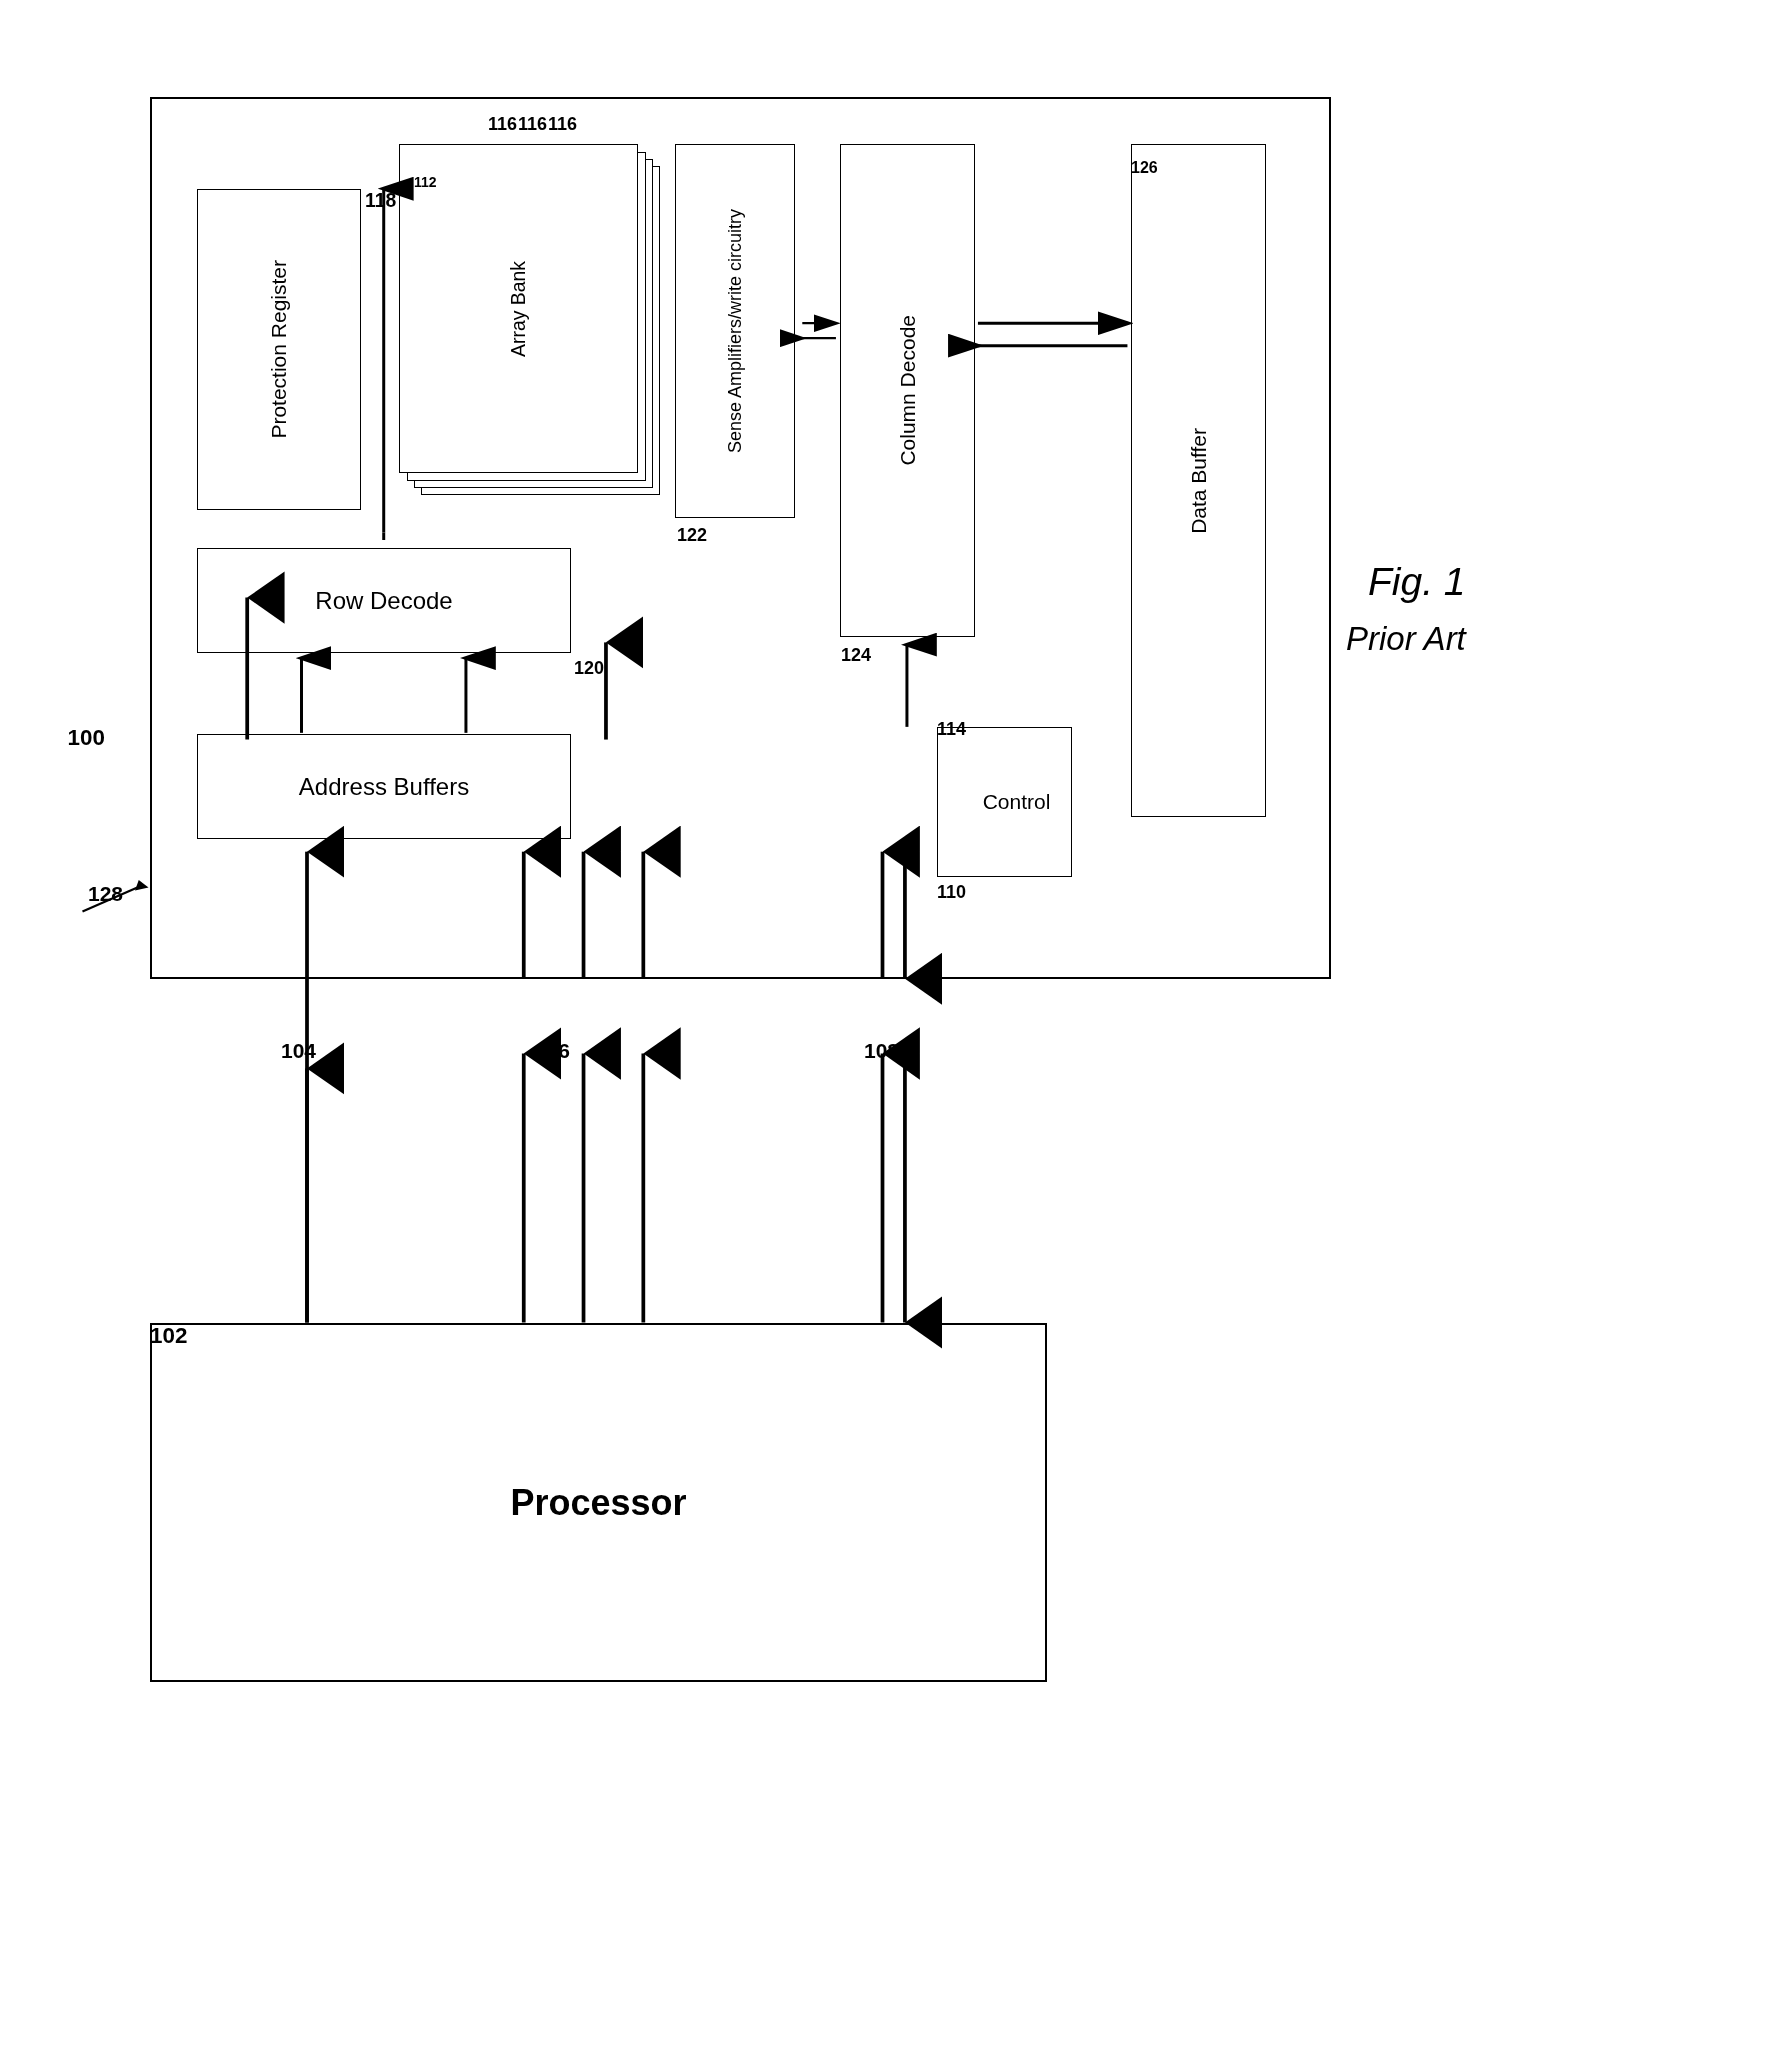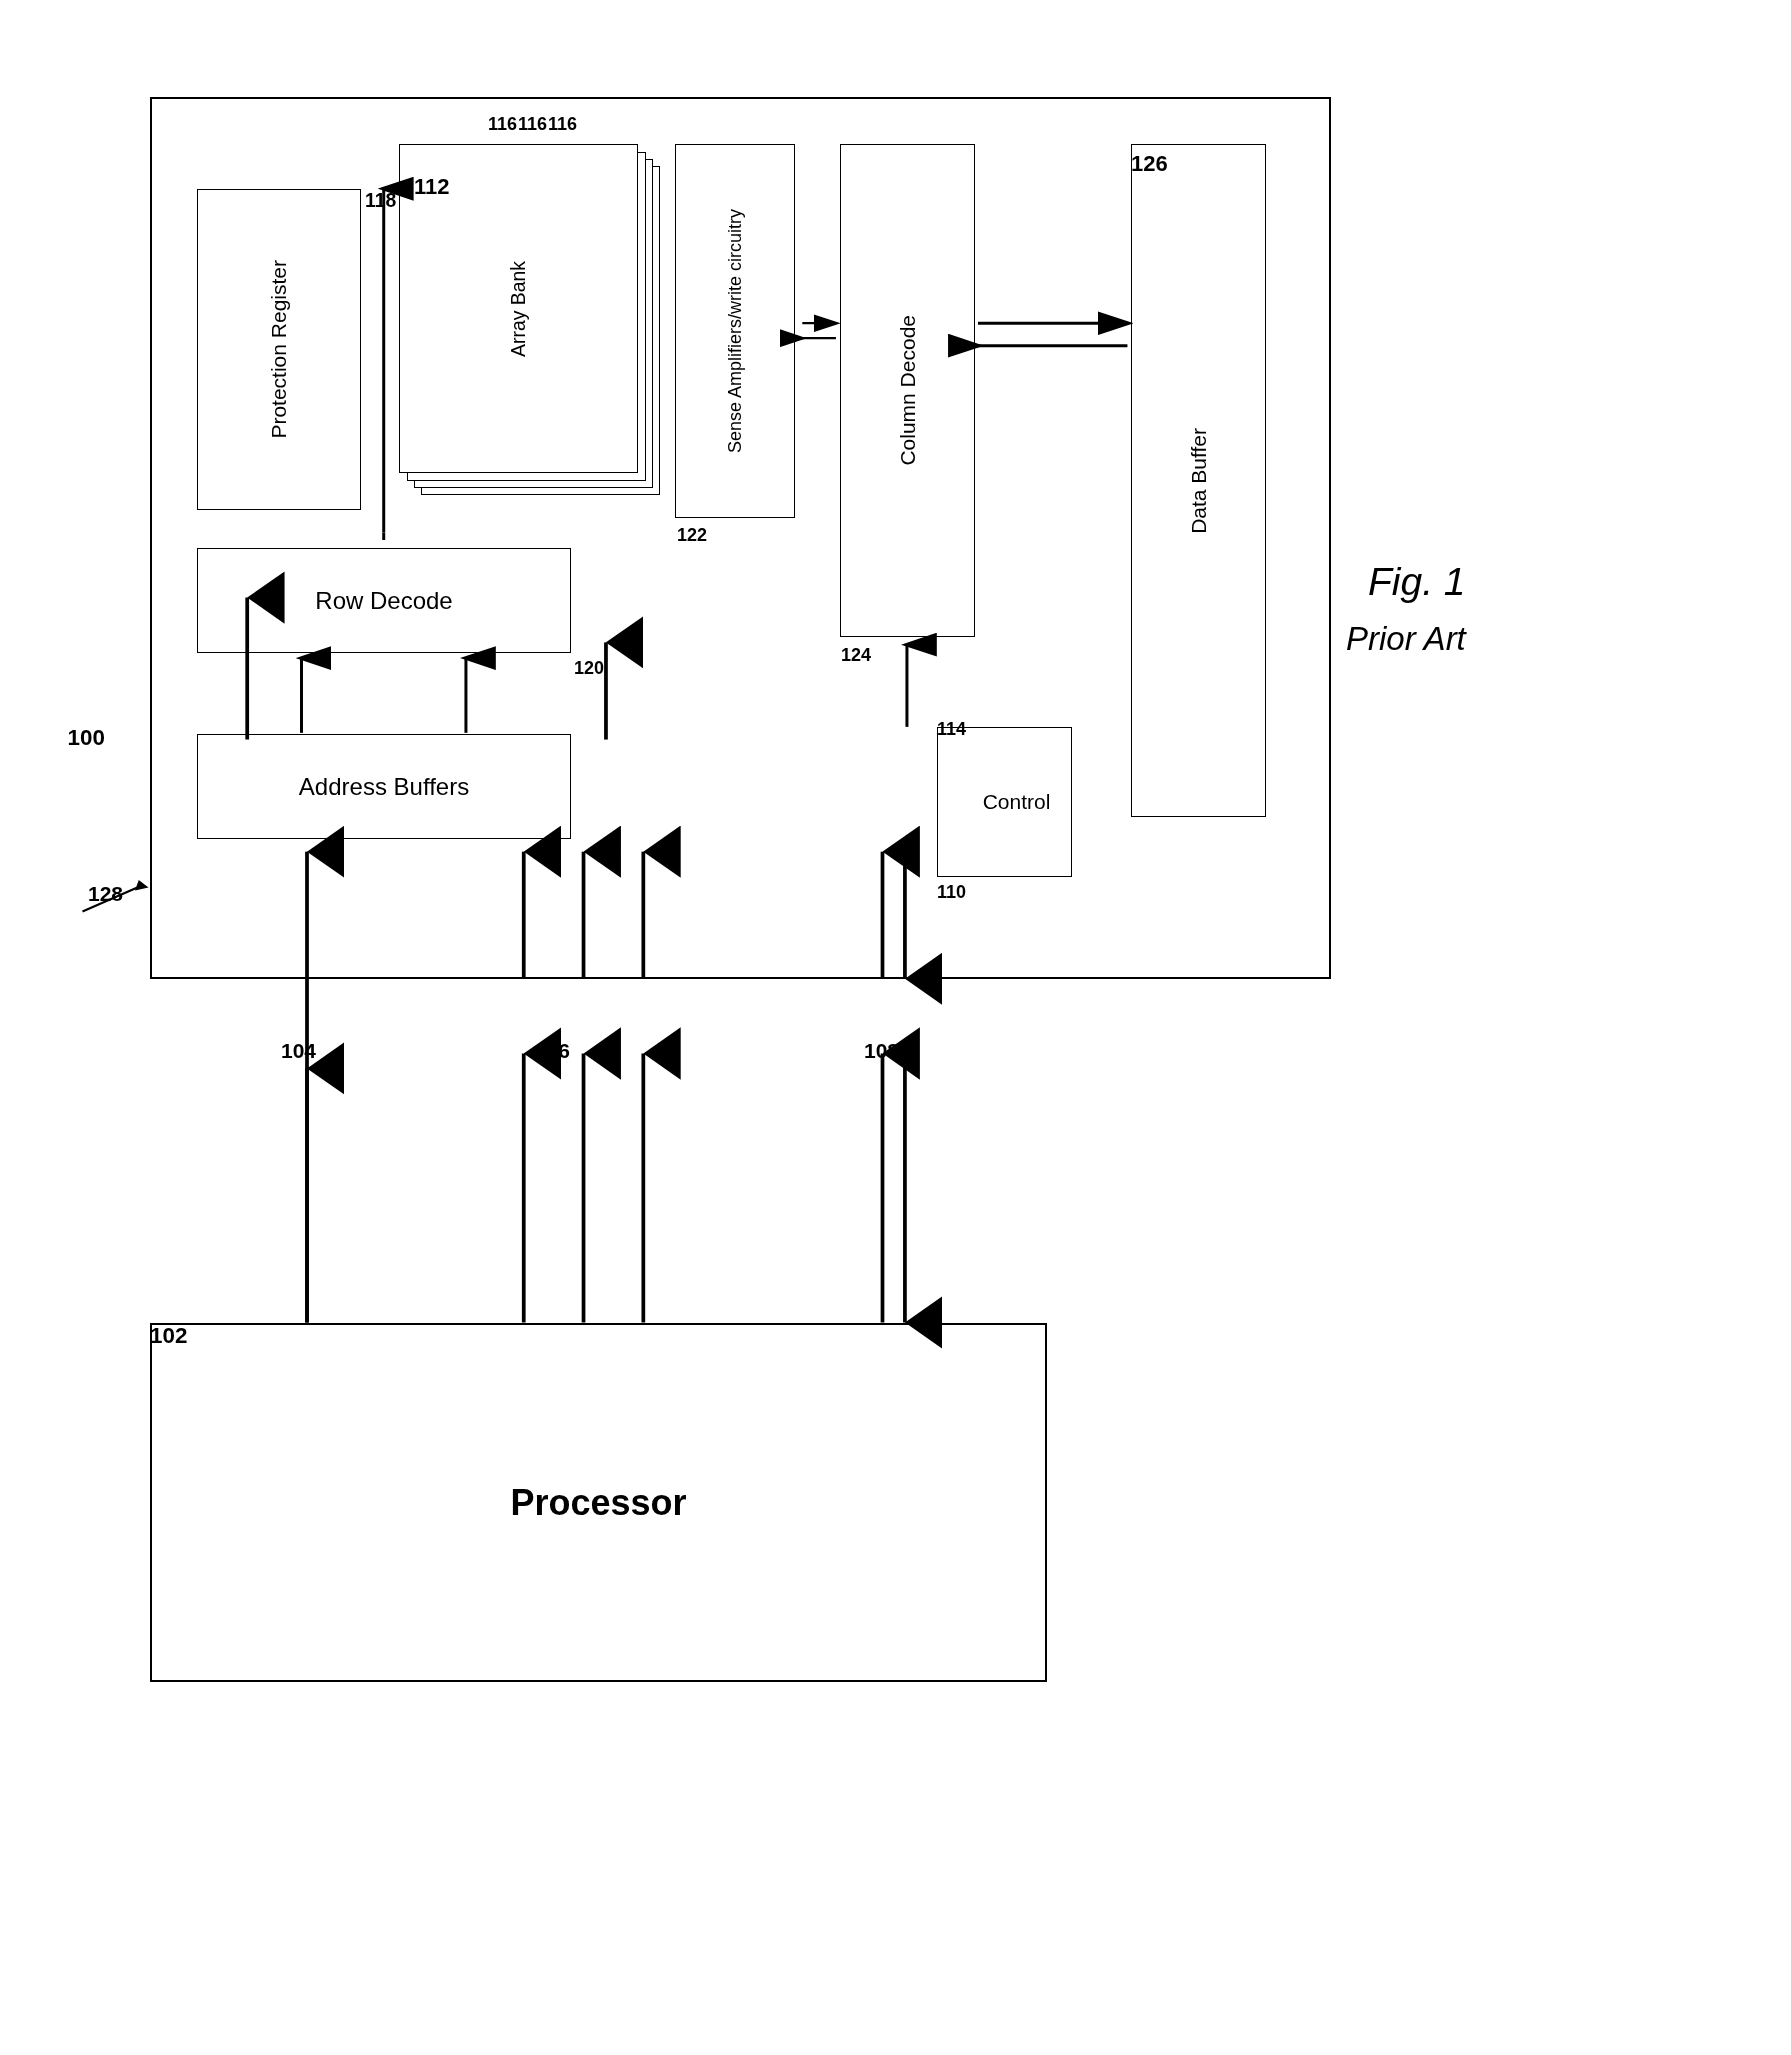--- a/index.html
+++ b/index.html
@@ -342,29 +342,29 @@
 
       <line x1="420" y1="848" x2="420" y2="748" stroke="#000" stroke-width="4" marker-end="url(#arrowhead-up)"></line>
 
     </svg>
 
     <span class="ref-label" style="top:90px;left:213px;font-size:19.4px;">118</span>
 
     <span class="ref-label" style="top:15px;left:336px;font-size:18px;">116</span>
     <span class="ref-label" style="top:15px;left:366px;font-size:18px;">116</span>
     <span class="ref-label" style="top:15px;left:396px;font-size:18px;">116</span>
-    <span class="ref-label" style="top:75px;left:262px;font-size:22px;">112</span>
+    <span class="ref-label" style="top:75px;left:262px;font-size:14px;">112</span>
 
     <span class="ref-label" style="top:426px;left:525px;font-size:18px;">122</span>
 
     <span class="ref-label" style="top:546px;left:689px;font-size:18px;">124</span>
 
     <span class="ref-label" style="top:559px;left:422px;font-size:18px;">120</span>
 
-    <span class="ref-label" style="top:52px;left:979px;font-size:22px;">126</span>
+    <span class="ref-label" style="top:60px;left:979px;font-size:16px;">126</span>
 
     <span class="ref-label" style="top:620px;left:785px;font-size:18px;">114</span>
 
     <span class="ref-label" style="top:783px;left:785px;font-size:18px;">110</span>
   </div>
 
   <span class="ref-label" style="top:688px;left:7.5px;font-size:22.4px;">100</span>
 
   <span class="ref-label" style="top:845px;left:28px;font-size:21px;">128</span>
 

